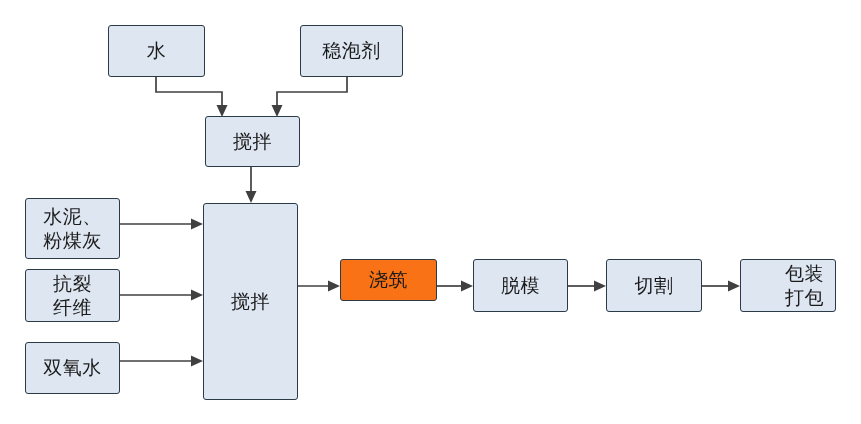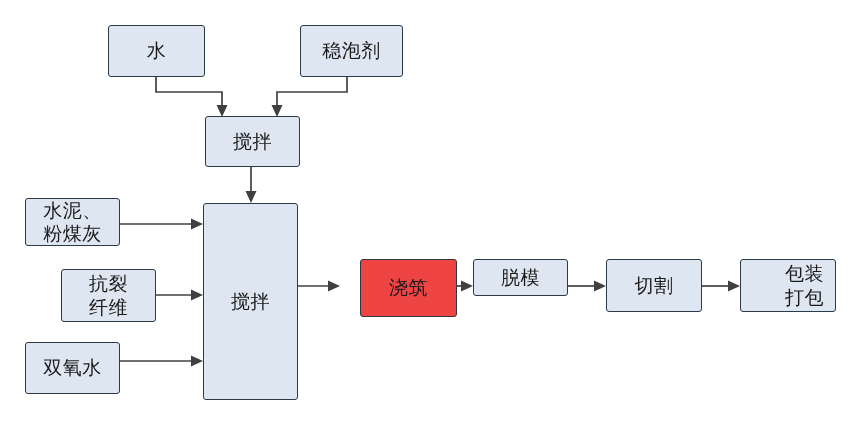--- a/index.html
+++ b/index.html
@@ -105,25 +105,25 @@
 
     <g>
       <line x1="702" y1="286" x2="732" y2="286" style="stroke: rgb(64, 64, 64);"></line>
       <polygon points="740,286 728,280.5 728,291.5" style="fill: rgb(64, 64, 64);"></polygon>
     </g>
   </svg>
 
   <div class="node" style="left: 108px; top: 25px; width: 97px; height: 52px; background: rgb(221, 230, 241); border-color: rgb(43, 58, 71);">水</div>
   <div class="node" style="left: 300px; top: 25px; width: 103px; height: 52px; background: rgb(221, 230, 241); border-color: rgb(43, 58, 71);">稳泡剂</div>
   <div class="node" style="left: 205px; top: 116px; width: 95px; height: 51px; background: rgb(221, 230, 241); border-color: rgb(43, 58, 71);">搅拌</div>
-  <div class="node" style="left: 25px; top: 198px; width: 95px; height: 48px; background: rgb(221, 230, 241); border-color: rgb(43, 58, 71);">水泥、
+  <div class="node" style="left: 25px; top: 198px; width: 95px; height: 61px; background: rgb(221, 230, 241); border-color: rgb(43, 58, 71);">水泥、
 粉煤灰</div>
-  <div class="node" style="left: 25px; top: 269px; width: 95px; height: 53px; background: rgb(221, 230, 241); border-color: rgb(43, 58, 71); margin-left: 36px;">抗裂
+  <div class="node" style="left: 25px; top: 269px; width: 95px; height: 53px; background: rgb(221, 230, 241); border-color: rgb(43, 58, 71);">抗裂
 纤维</div>
   <div class="node" style="left: 25px; top: 342px; width: 95px; height: 52px; background: rgb(221, 230, 241); border-color: rgb(43, 58, 71); text-align: center;">双氧水</div>
   <div class="node" style="left: 203px; top: 203px; width: 95px; height: 197px; background: rgb(221, 230, 241); border-color: rgb(43, 58, 71);">搅拌</div>
-  <div class="node" style="left: 340px; top: 259px; width: 97px; height: 58px; background: #ef4444; border-color: rgb(43, 58, 71); margin-left: 20px;">浇筑</div>
-  <div class="node" style="left: 473px; top: 259px; width: 95px; height: 37px; background: rgb(221, 230, 241); border-color: rgb(43, 58, 71);">脱模</div>
+  <div class="node" style="left: 340px; top: 259px; width: 97px; height: 42px; background: #f97316; border-color: rgb(43, 58, 71);">浇筑</div>
+  <div class="node" style="left: 473px; top: 259px; width: 95px; height: 53px; background: rgb(221, 230, 241); border-color: rgb(43, 58, 71);">脱模</div>
   <div class="node" style="left: 606px; top: 259px; width: 96px; height: 53px; background: rgb(221, 230, 241); border-color: rgb(43, 58, 71);">切割</div>
   <div class="node" style="left: 740px; top: 259px; width: 96px; height: 53px; background: rgb(221, 230, 241); border-color: rgb(43, 58, 71); padding-left: 33px;">包装
 打包</div>
 
 </div>
 
 </body></html>

